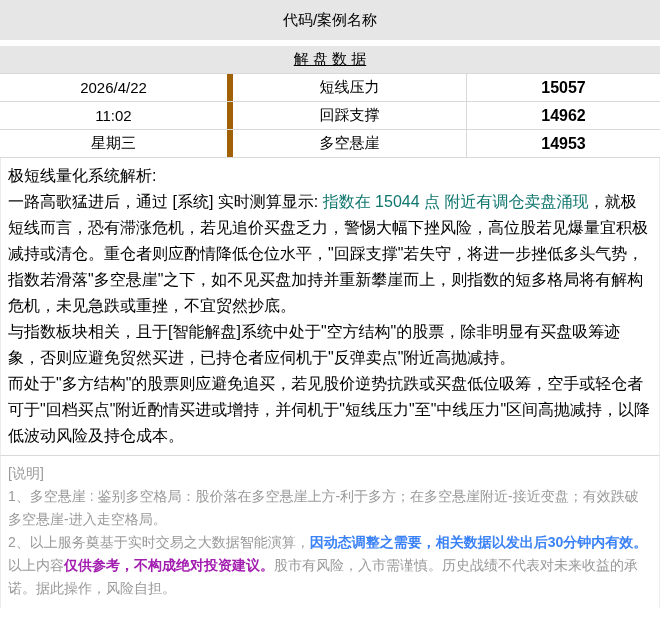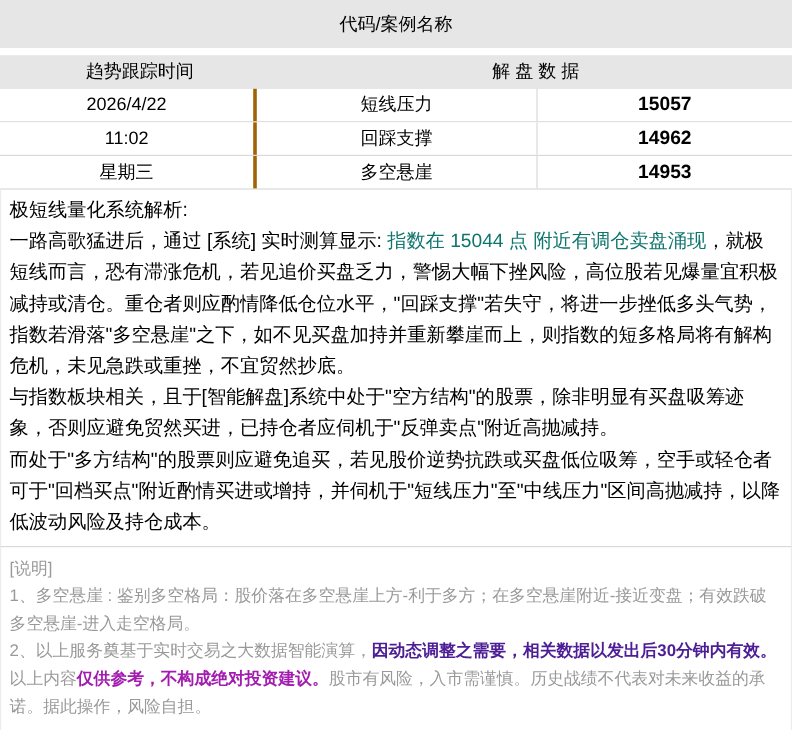--- a/index.html
+++ b/index.html
@@ -33,36 +33,36 @@
     font-size: 15px;
   }
   .hdr-row {
     height: 27px;
     background: #e7e6e6;
     display: flex;
     align-items: center;
     font-size: 15px;
   }
   .hdr-row .hc1 { width: 233px; text-align: center; }
-  .hdr-row .hc2 { flex: 1; text-align: center; }
+  .hdr-row .hc2 { flex: 1; text-align: center; text-decoration: underline; }
   
   .grid { border-top: 1px solid #d9d9d9; }
   .drow {
     display: flex;
     height: 28px;
     border-bottom: 1px solid #d9d9d9;
     background: #fff;
   }
   .drow > div {
     display: flex;
     align-items: center;
     justify-content: center;
     font-size: 15px;
   }
-  .drow .c1 { width: 214px; border-right: 3px solid #a16207; }
+  .drow .c1 { width: 233px; border-right: 6px solid #a16207; }
   .drow .c2 { width: 234px; border-right: 1px solid #d9d9d9; }
   .drow .c3 { flex: 1; font-weight: bold; font-size: 16px; }
   
   .analysis {
     padding: 5px 7px 6px 7px;
     font-size: 16px;
     line-height: 26px;
     border-bottom: 1px solid #d9d9d9;
     border-left: 1px solid #ececec;
     border-right: 1px solid #ececec;
@@ -73,36 +73,35 @@
   
   .notes {
     padding: 6px 7px 8px 7px;
     font-size: 14px;
     line-height: 23px;
     color: #999999;
     border-left: 1px solid #ececec;
     border-right: 1px solid #ececec;
   }
   .notes p { margin: 0; }
-  .b-black { color: #4c1d95; font-weight: bold; }
+  .b-black { color: #3b82f6; font-weight: bold; }
   .b-red { color: #a21caf; font-weight: bold; }
 </style>
 </head>
 <body>
 
 <div class="wrap">
 
   <div class="row-top">
     <span>代码/案例名称</span>
   </div>
   <div class="gap"></div>
   <div class="gap"></div>
 
   <div class="hdr-row">
-    <div class="hc1">趋势跟踪时间</div>
     <div class="hc2">解 盘 数 据</div>
   </div>
 
   <div class="grid">
     <div class="drow">
       <div class="c1">2026/4/22</div>
       <div class="c2">短线压力</div>
       <div class="c3">15057</div>
     </div>
     <div class="drow">

